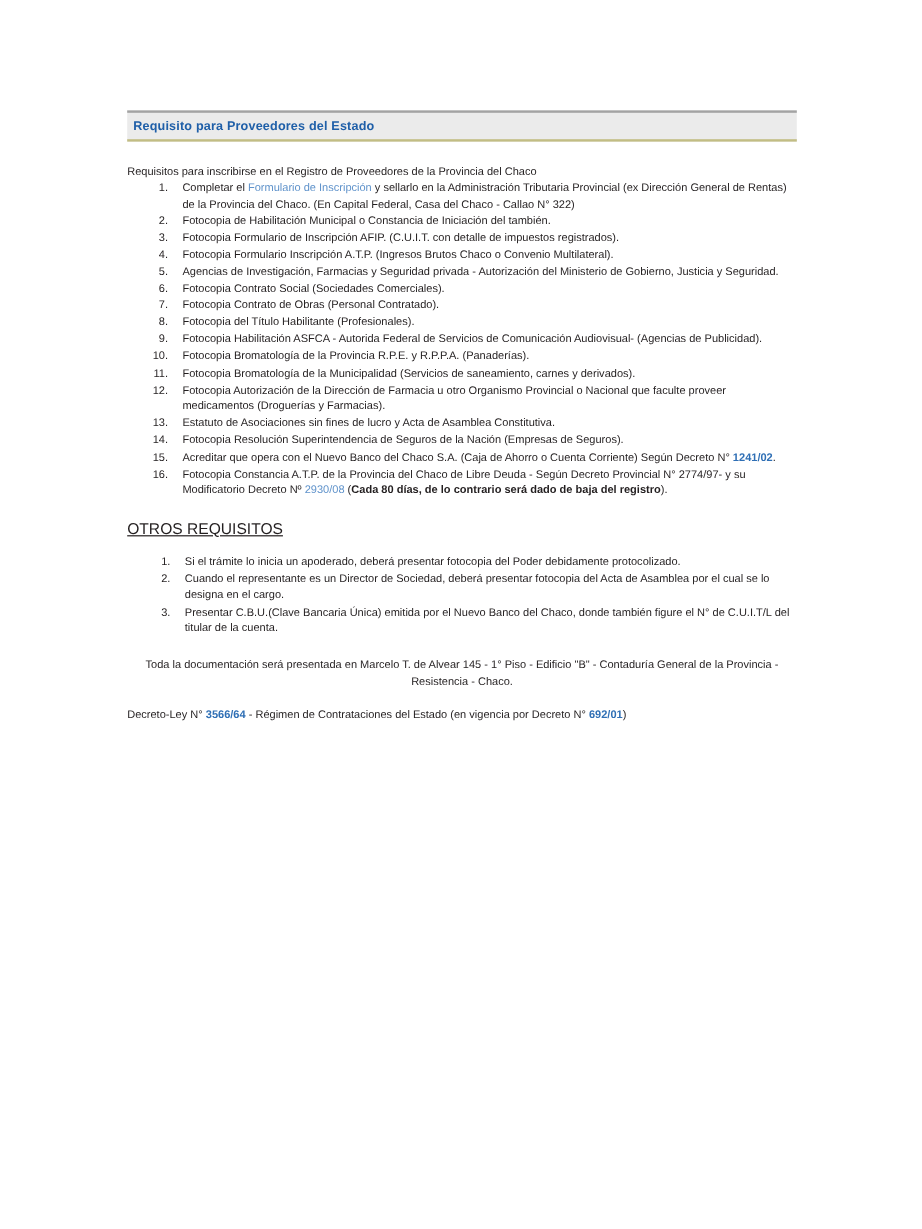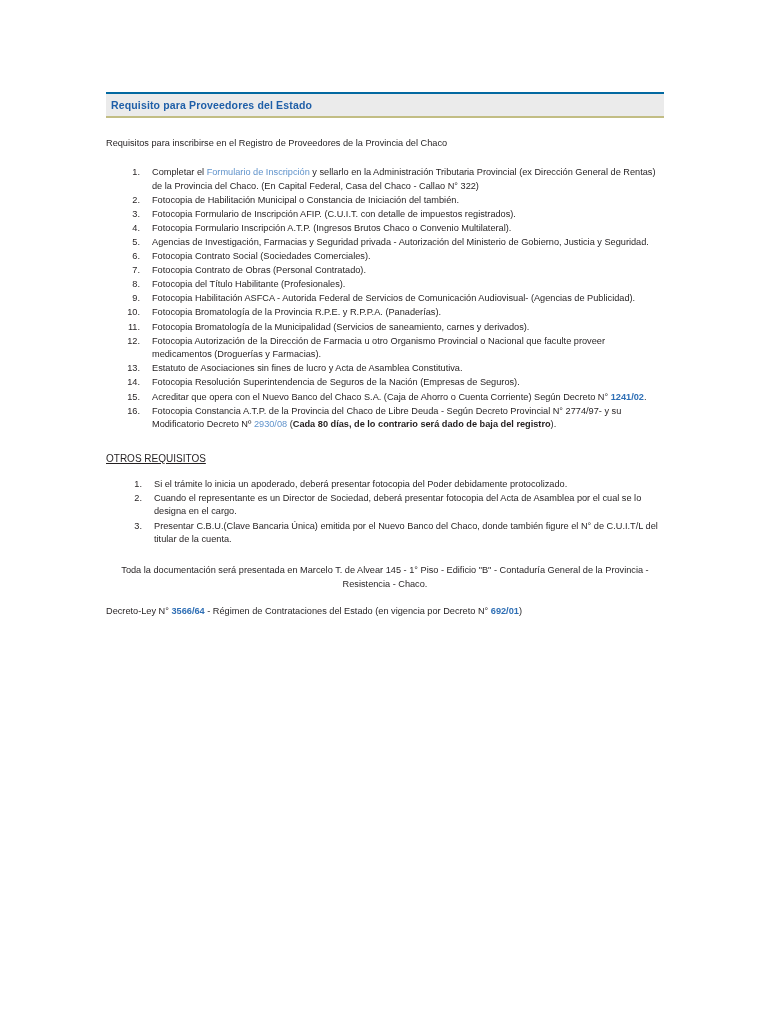--- a/index.html
+++ b/index.html
@@ -25,21 +25,21 @@
   .content {
     position: absolute;
     left: 106px;
     top: 92px;
     width: 558px;
   }
 
   
   .title-band {
     background: #ebebeb;
-    border-top: 2px solid #0369a1;
+    border-top: 2px solid #a3a3a3;
     border-bottom: 2px solid #c2bd84;
     height: 22px;
     padding: 0;
     margin: 0 0 18px 0;
     display: flex;
     align-items: center;
   }
   .title-band .title-text {
     font-size: 10.5px;
     font-weight: bold;
@@ -49,26 +49,26 @@
     line-height: 1;
   }
 
   
   .para {
     font-size: 9.2px;
     line-height: 14px;
     color: #231f20;
     margin: 0 0 12px 0;
   }
-  .para.intro { margin-bottom: 16px; }
+  .para.intro { margin-bottom: 0; }
   .para.tight { margin-bottom: 13px; text-align: center; }
 
   
   .section-heading {
-    font-size: 10px;
+    font-size: 13px;
     color: #231f20;
     text-decoration: underline;
     margin: 0 0 14px 0;
     display: inline-block;
   }
   .section-heading-wrap { margin: 0 0 0 0; }
 
   
   ol.req-list {
     list-style: none;

